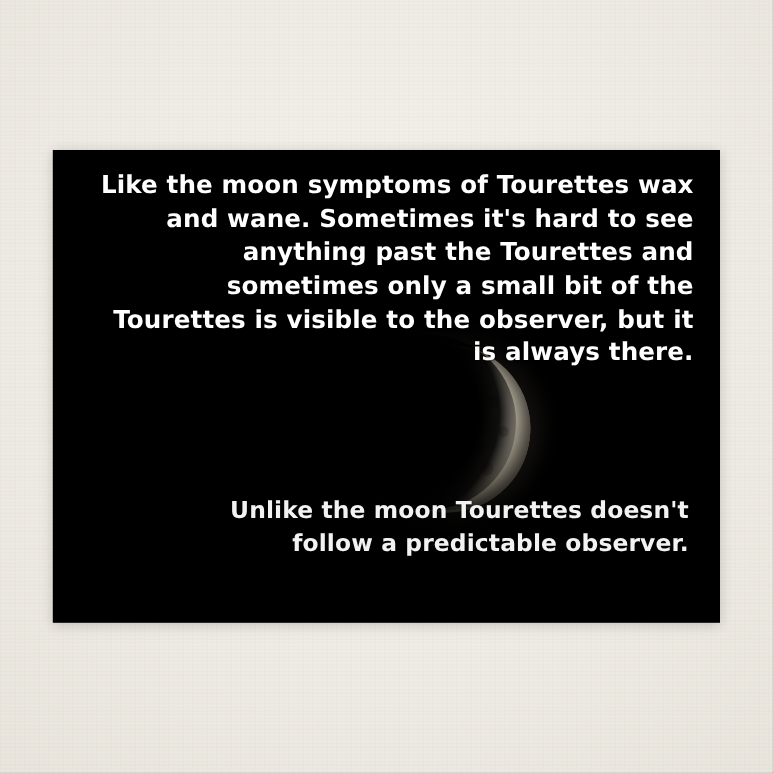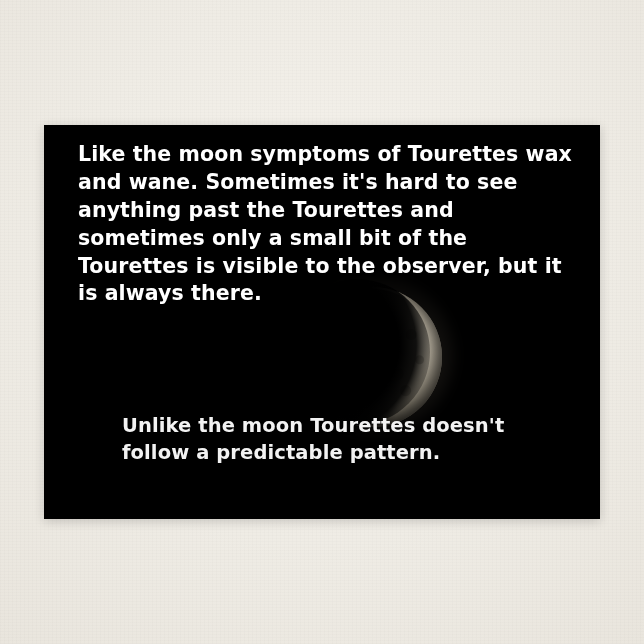--- a/index.html
+++ b/index.html
@@ -32,20 +32,21 @@
   }
   .card {
     position: absolute;
     left: 44px;
     top: 125px;
     width: 556px;
     height: 394px;
     background: #000000;
     overflow: hidden;
     box-shadow: 0 2px 10px rgba(0,0,0,0.18);
+    text-align: right;
   }
   
   .moon-wrap {
     position: absolute;
     left: 236px;
     top: 140px;
     width: 190px;
     height: 180px;
     pointer-events: none;
   }
@@ -143,17 +144,17 @@
     <div class="moon-wrap">
       <div class="moon-glow"></div>
       <div class="moon-disc"></div>
       <div class="moon-speckle"></div>
       <div class="moon-terminator"></div>
       <div class="moon-shadow"></div>
     </div>
 
     <div class="text-layer">
       <div class="headline">Like the moon symptoms of Tourettes wax and wane. Sometimes it's hard to see anything past the Tourettes and sometimes only a small bit of the Tourettes is visible to the observer, but it is always there.</div>
-      <div class="subline">Unlike the moon Tourettes doesn't follow a predictable pattern.</div>
+      <div class="subline">Unlike the moon Tourettes doesn't follow a predictable observer.</div>
     </div>
 
   </div>
 </div>
 
 </body></html>

